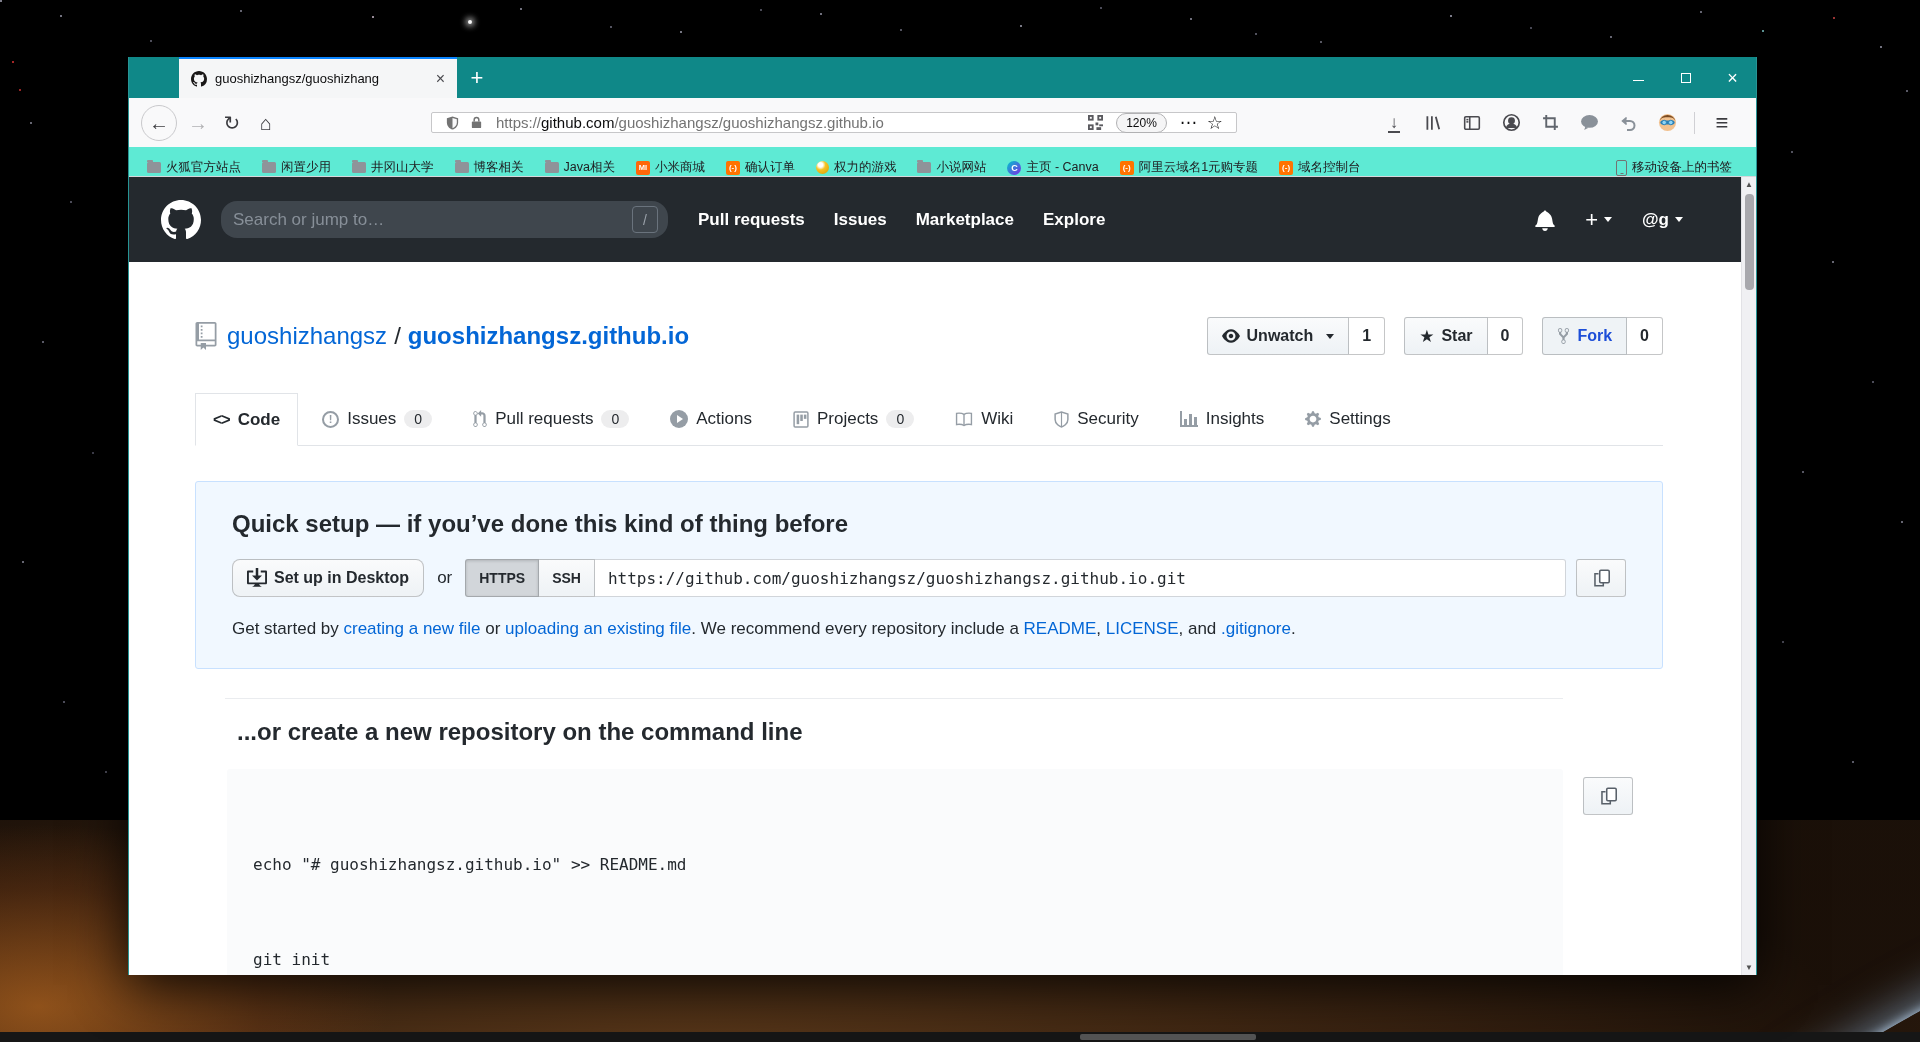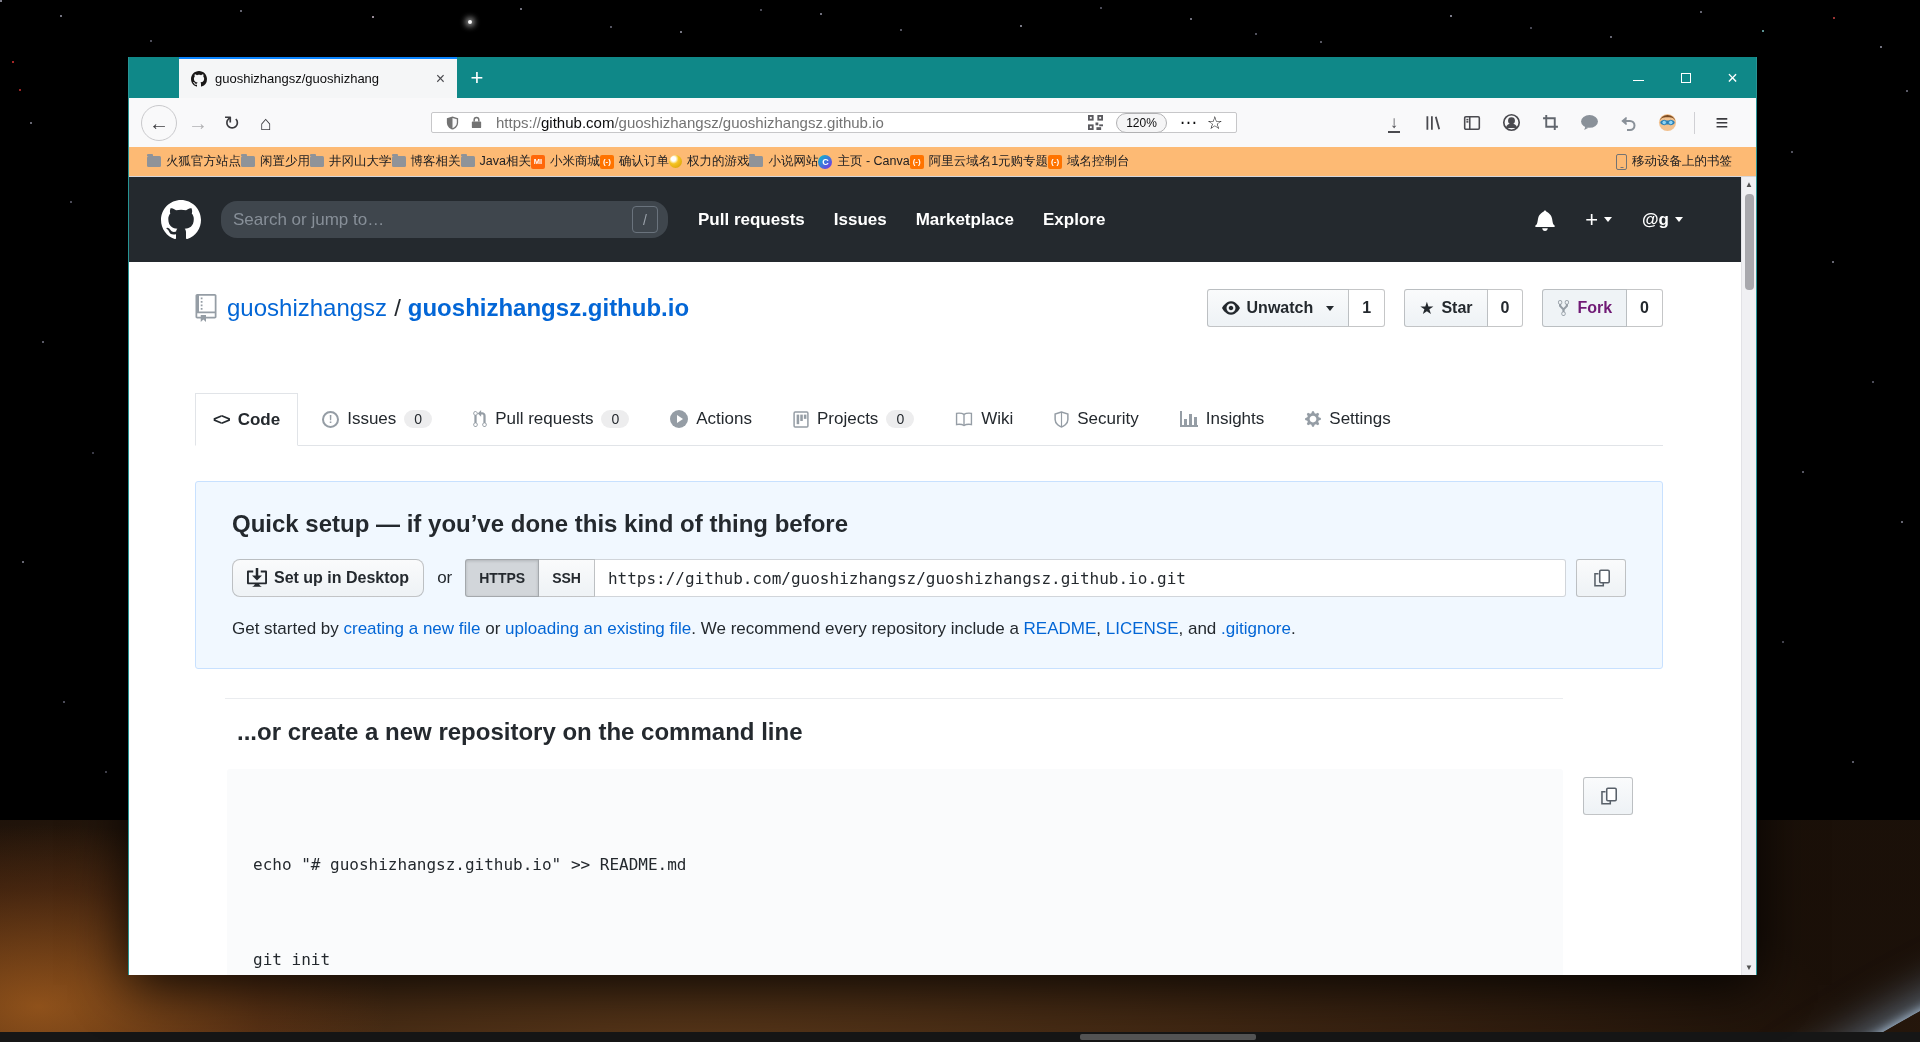--- a/index.html
+++ b/index.html
@@ -63,21 +63,21 @@
     padding:2px 9px;margin:0 8px;}
   .urlbar-ic{color:#5a5a5f;font-size:16px;margin:0 5px;display:flex;align-items:center;}
   #right-icons{margin-left:auto;display:flex;align-items:center;gap:15px;padding-right:10px;}
   .ric{width:24px;display:flex;align-items:center;justify-content:center;color:#4a4a4f;}
   .dl-wrap{display:flex;flex-direction:column;align-items:center;}
   .dl-bar{width:12px;height:2px;background:#4a4a4f;margin-top:-2px;}
   .vsep{width:1px;height:22px;background:#d0d0d4;}
   .menu-glyph{font-size:22px;color:#3b3b3f;}
 
   
-  #bookmarks{height:29px;display:flex;align-items:center;padding:0 18px;background:#fdba74;
+  #bookmarks{height:29px;display:flex;align-items:flex-end;padding:0 18px;background:#5eead4;gap:21px;
     font-size:12.5px;color:#202023;}
   .bm{display:flex;align-items:center;gap:5px;white-space:nowrap;}
   .bm-folder{width:14px;height:11px;background:#8f9399;border-radius:1.5px;position:relative;}
   .bm-folder:before{content:"";position:absolute;top:-2px;left:0;width:6px;height:2px;background:#8f9399;
     border-radius:1px 1px 0 0;}
   .bm-sq{width:14px;height:14px;border-radius:2px;color:#fff;font-size:7.5px;font-weight:bold;
     display:flex;align-items:center;justify-content:center;}
   .bm-mi{background:#ff6709;}
   .bm-aliyun{background:#ff7300;font-size:8px;}
   .bm-ball{width:13px;height:13px;border-radius:50%;background:radial-gradient(circle at 35% 30%,#fff 18%,#f5c324 40%,#d49a00);}
@@ -102,35 +102,35 @@
   .slash-hint{width:24px;height:25px;border:1px solid #6a737d;border-radius:4px;color:#9aa2aa;font-size:14px;
     display:flex;align-items:center;justify-content:center;}
   .gh-nav{display:flex;gap:29px;margin-left:30px;}
   .gh-nav a{color:#fff;font-size:17px;font-weight:bold;text-decoration:none;}
   .gh-right{margin-left:auto;display:flex;align-items:center;gap:30px;padding-right:28px;color:#fff;}
   .gh-plus{font-size:22px;font-weight:400;display:flex;align-items:center;}
   .gh-user{font-size:17px;font-weight:bold;display:flex;align-items:center;}
   .caret{display:inline-block;width:0;height:0;border-left:4px solid transparent;border-right:4px solid transparent;
     border-top:5px solid currentColor;margin-left:6px;}
 
-  #repo-row{position:absolute;top:112px;left:66px;right:80px;display:flex;}
+  #repo-row{position:absolute;top:140px;left:66px;right:80px;display:flex;}
   .repo-title{display:flex;align-items:center;font-size:24px;color:#0366d6;}
   .repo-title .owner{font-weight:400;} .repo-title .sep{margin:0 7px;color:#24292e;font-weight:400;}
   .repo-title .rname{font-weight:600;}
   .repo-book{margin-right:10px;display:flex;}
   #social-btns{margin-left:auto;display:flex;gap:19px;}
   .social{display:flex;}
   .ghbtn{display:inline-flex;align-items:center;gap:7px;height:38px;padding:0 14px;font-size:16px;font-weight:bold;
     color:#24292e;background:linear-gradient(180deg,#fafbfc,#eff3f6 90%);border:1px solid rgba(27,31,35,.25);
     border-radius:8px;box-sizing:border-box;}
   .social .ghbtn{border-radius:3px 0 0 3px;}
   .social .count{height:38px;display:flex;align-items:center;padding:0 13px;font-size:16px;font-weight:bold;
     color:#24292e;background:#fff;border:1px solid rgba(27,31,35,.25);border-left:0;border-radius:0 3px 3px 0;
     box-sizing:border-box;}
-  .ghbtn.disabled{color:#701a75;background:#eff3f6;}
+  .ghbtn.disabled{color:#1d4ed8;background:#eff3f6;}
   .star-glyph{font-size:17px;line-height:1;}
 
   #repo-tabs{position:absolute;top:216px;left:66px;right:80px;height:52px;border-bottom:1px solid #e1e4e8;
     display:flex;align-items:stretch;}
   .rtab{display:flex;align-items:center;gap:8px;padding:0 17px;margin-right:7px;font-size:17px;color:#24292e;}
   .rtab .ricon{color:#959da5;display:flex;align-items:center;}
   .rtab.active{background:#fff;border:1px solid #e1e4e8;border-bottom:1px solid #fff;margin-bottom:-1px;
     font-weight:bold;}
   .rtab.active .ricon{color:#24292e;font-weight:bold;}
   .counter{background:rgba(27,31,35,.08);border-radius:20px;padding:1px 10px;font-size:14px;color:#24292e;}

